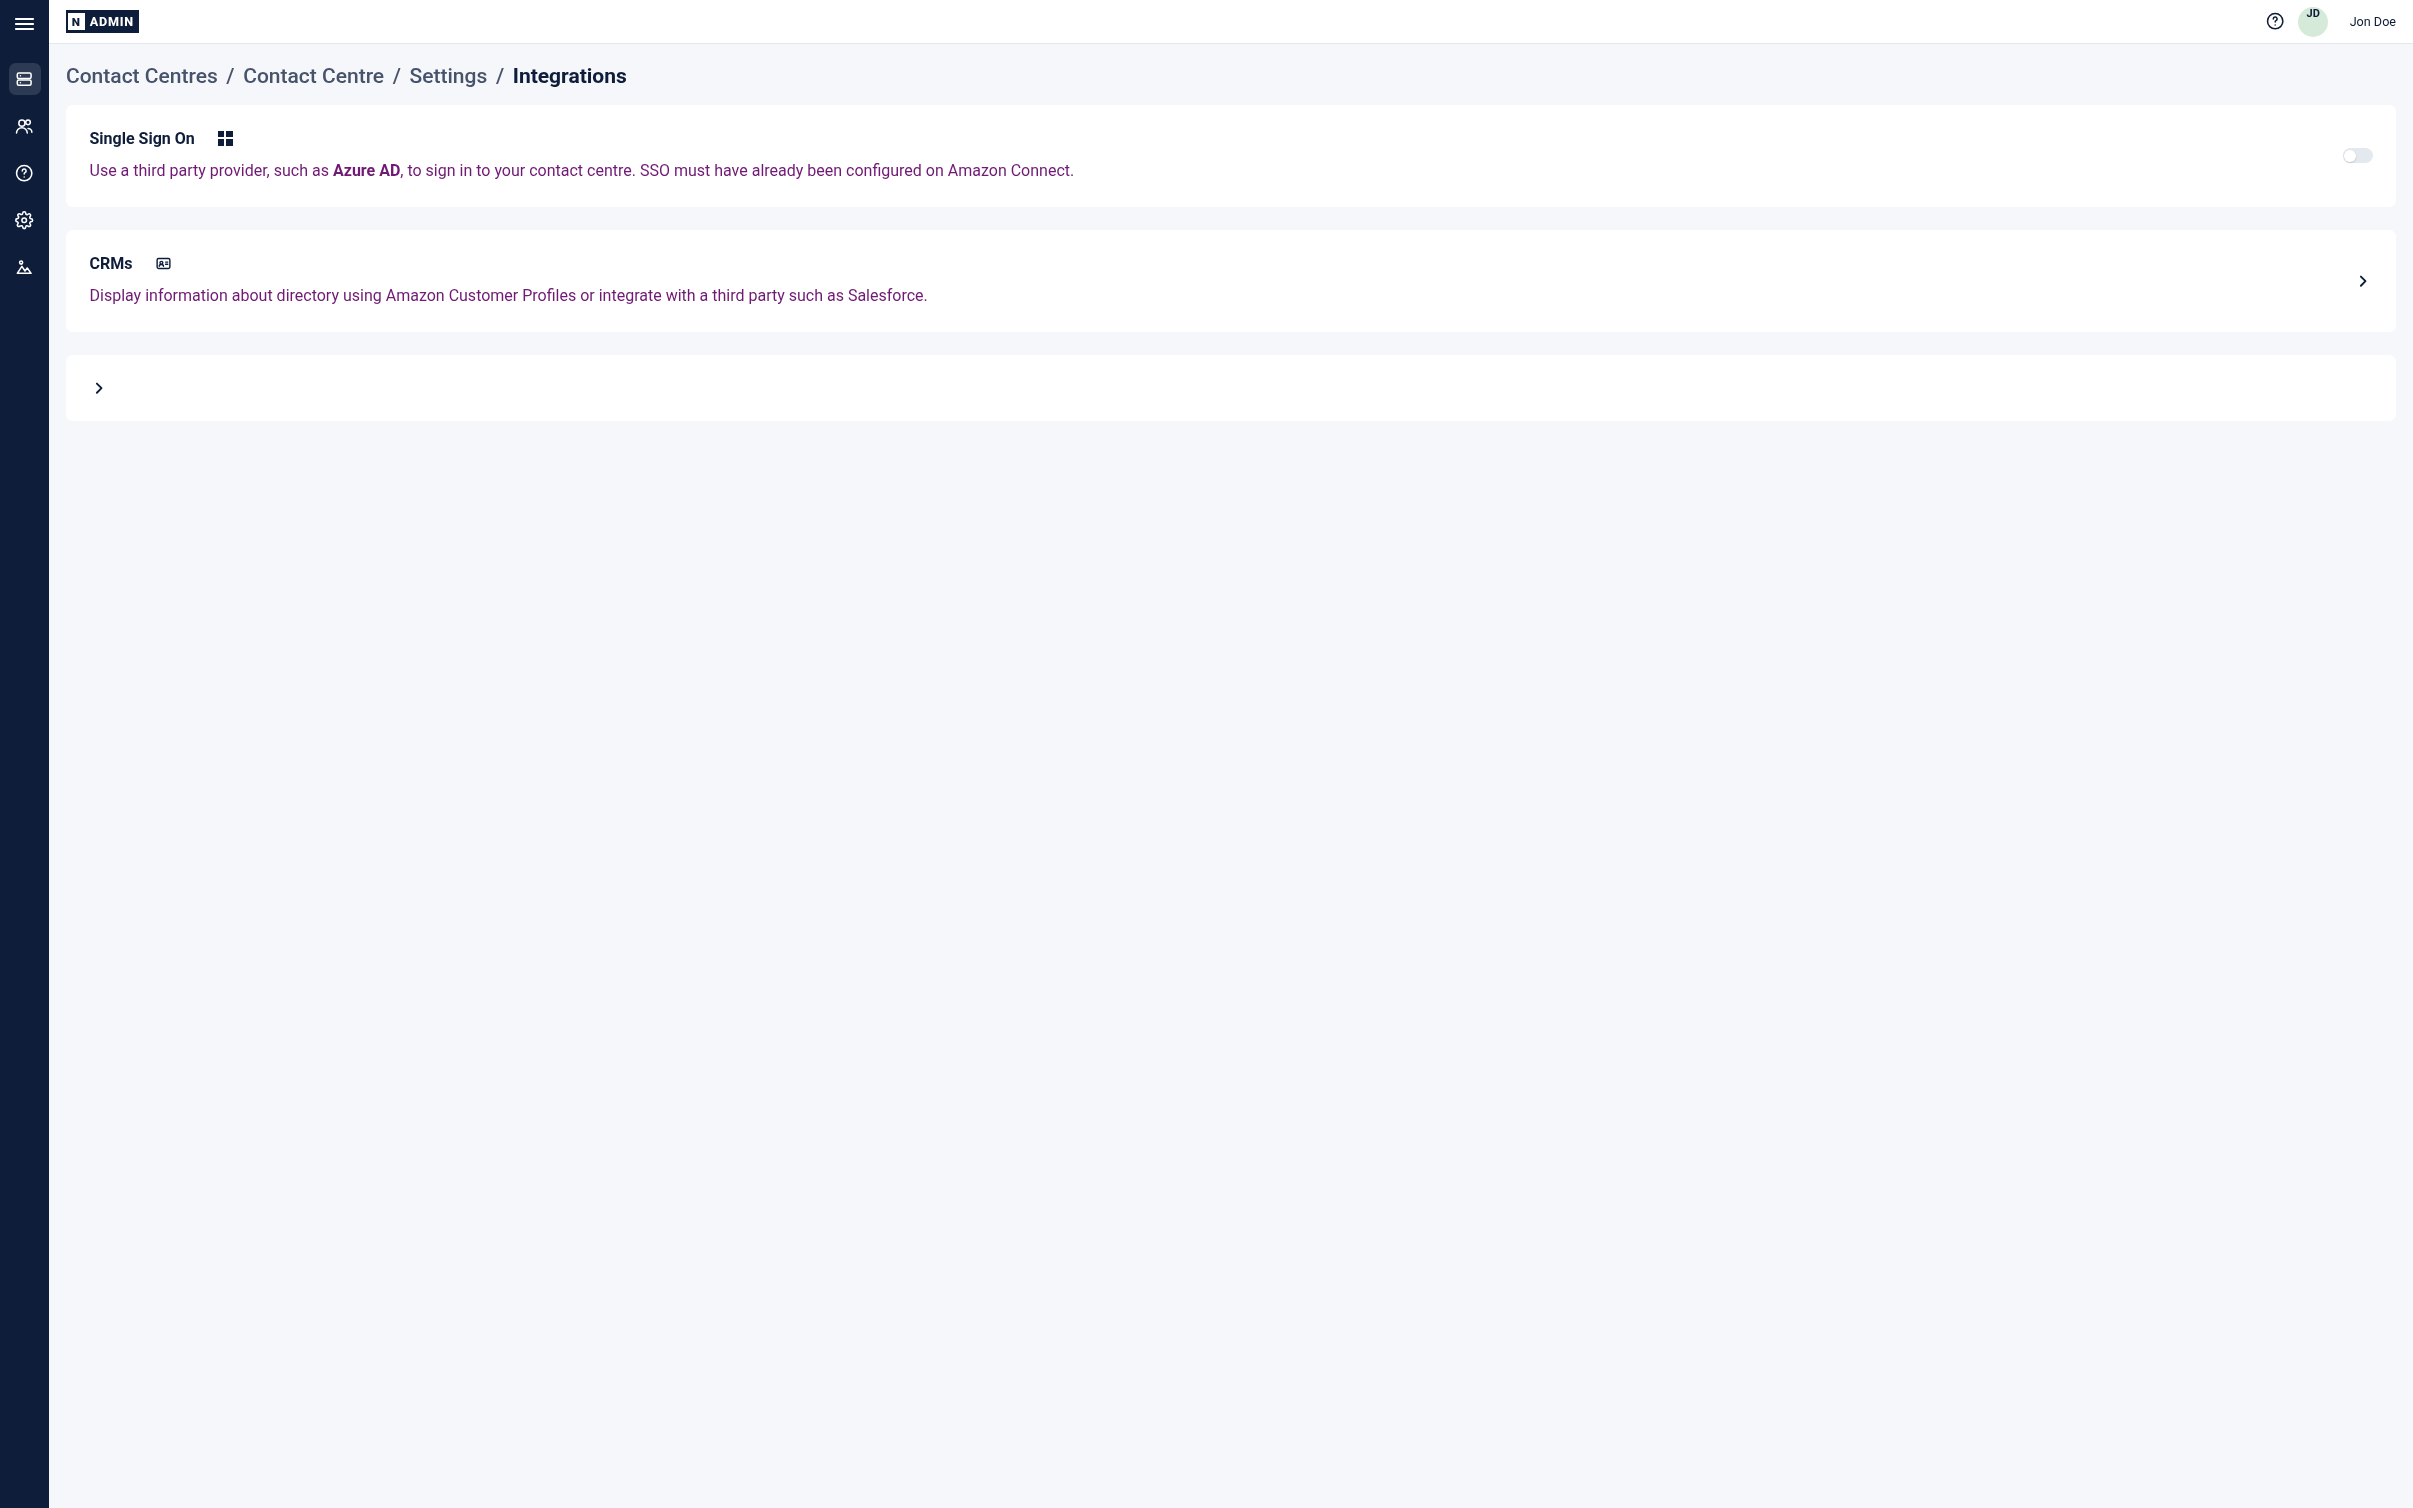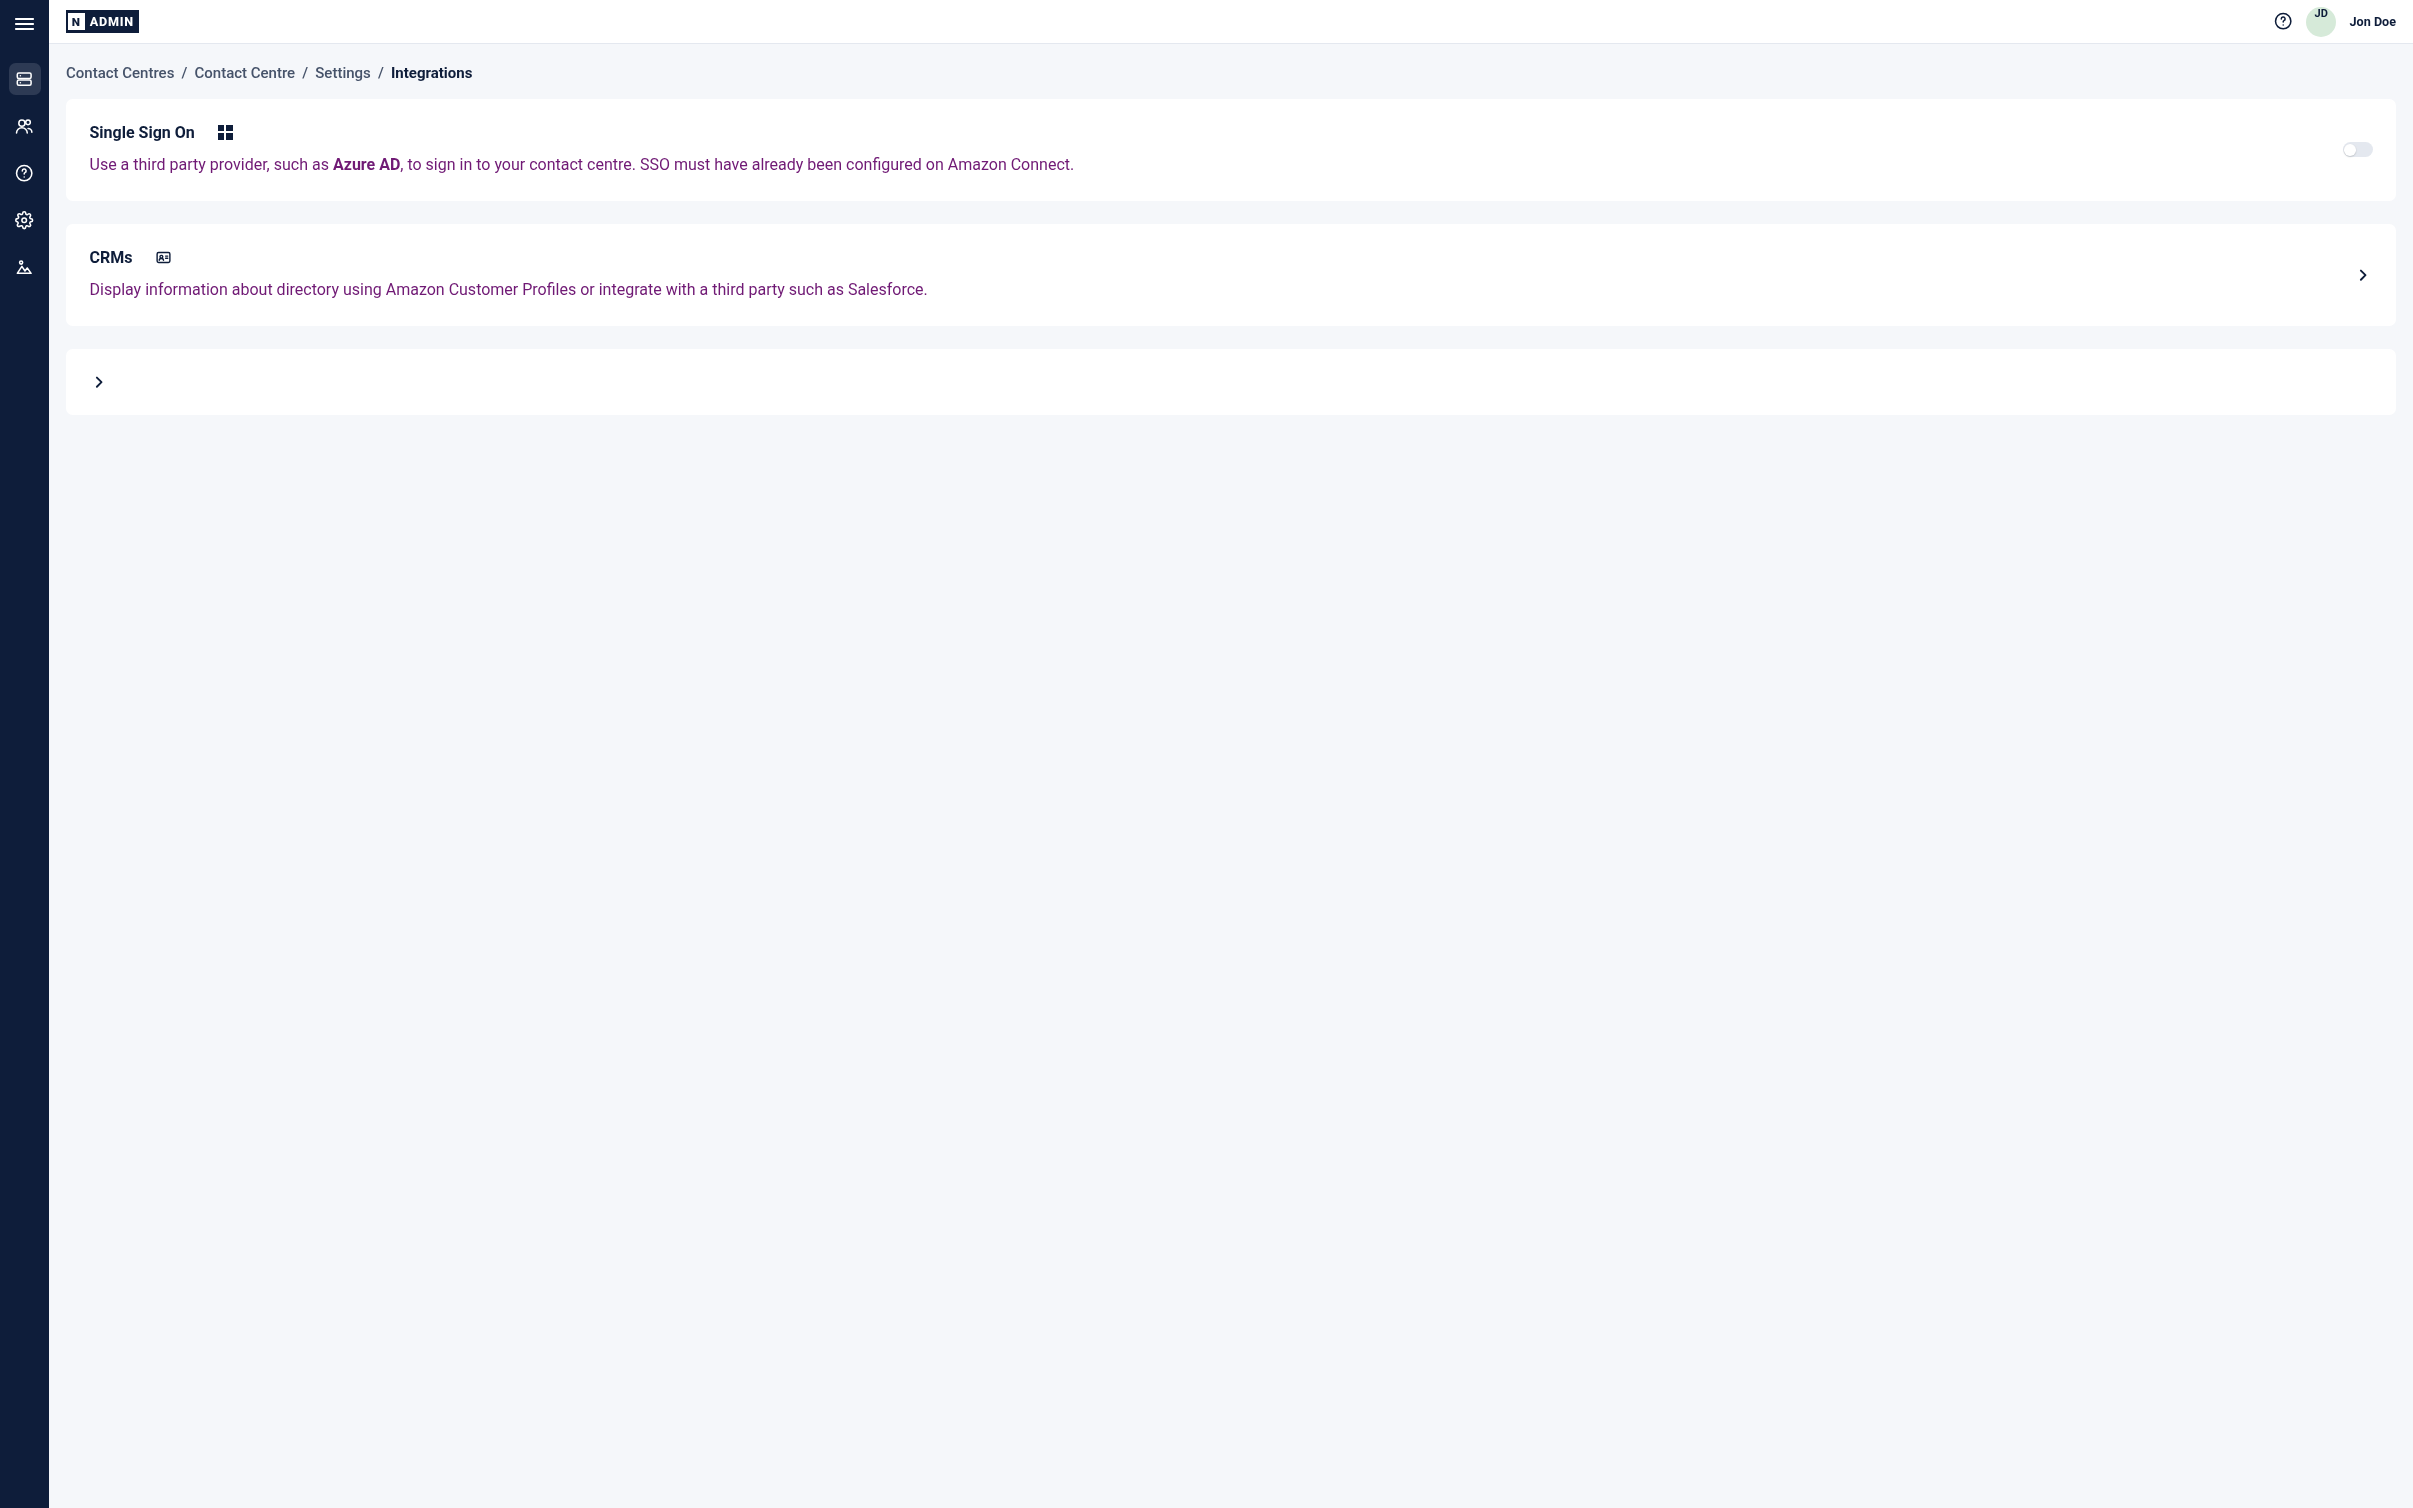--- a/index.html
+++ b/index.html
@@ -112,33 +112,33 @@
   height: 30px;
   border-radius: 50%;
   background: #d6ead9;
   color: #0e1d3a;
   font-weight: 700;
   font-size: 11px;
   display: flex;
   align-items: flex-start;
   justify-content: center;
 }
-.username { font-weight: 700; font-size: 12.6px; }
+.username { font-weight: 400; font-size: 12.6px; margin-left: 8px; }
 
 
 .main {
   position: absolute;
   top: 44px;
   left: 49px;
   right: 0;
   bottom: 0;
   padding: 20px 17px;
 }
 .breadcrumb {
-  font-size: 15px;
+  font-size: 21px;
   color: #46536a;
   font-weight: 500;
   margin-bottom: 17px;
 }
 .breadcrumb .sep { margin: 0 3.4px; }
 .breadcrumb .current { color: #0e1d3a; font-weight: 700; }
 
 .card {
   background: #fff;
   border-radius: 6.7px;

